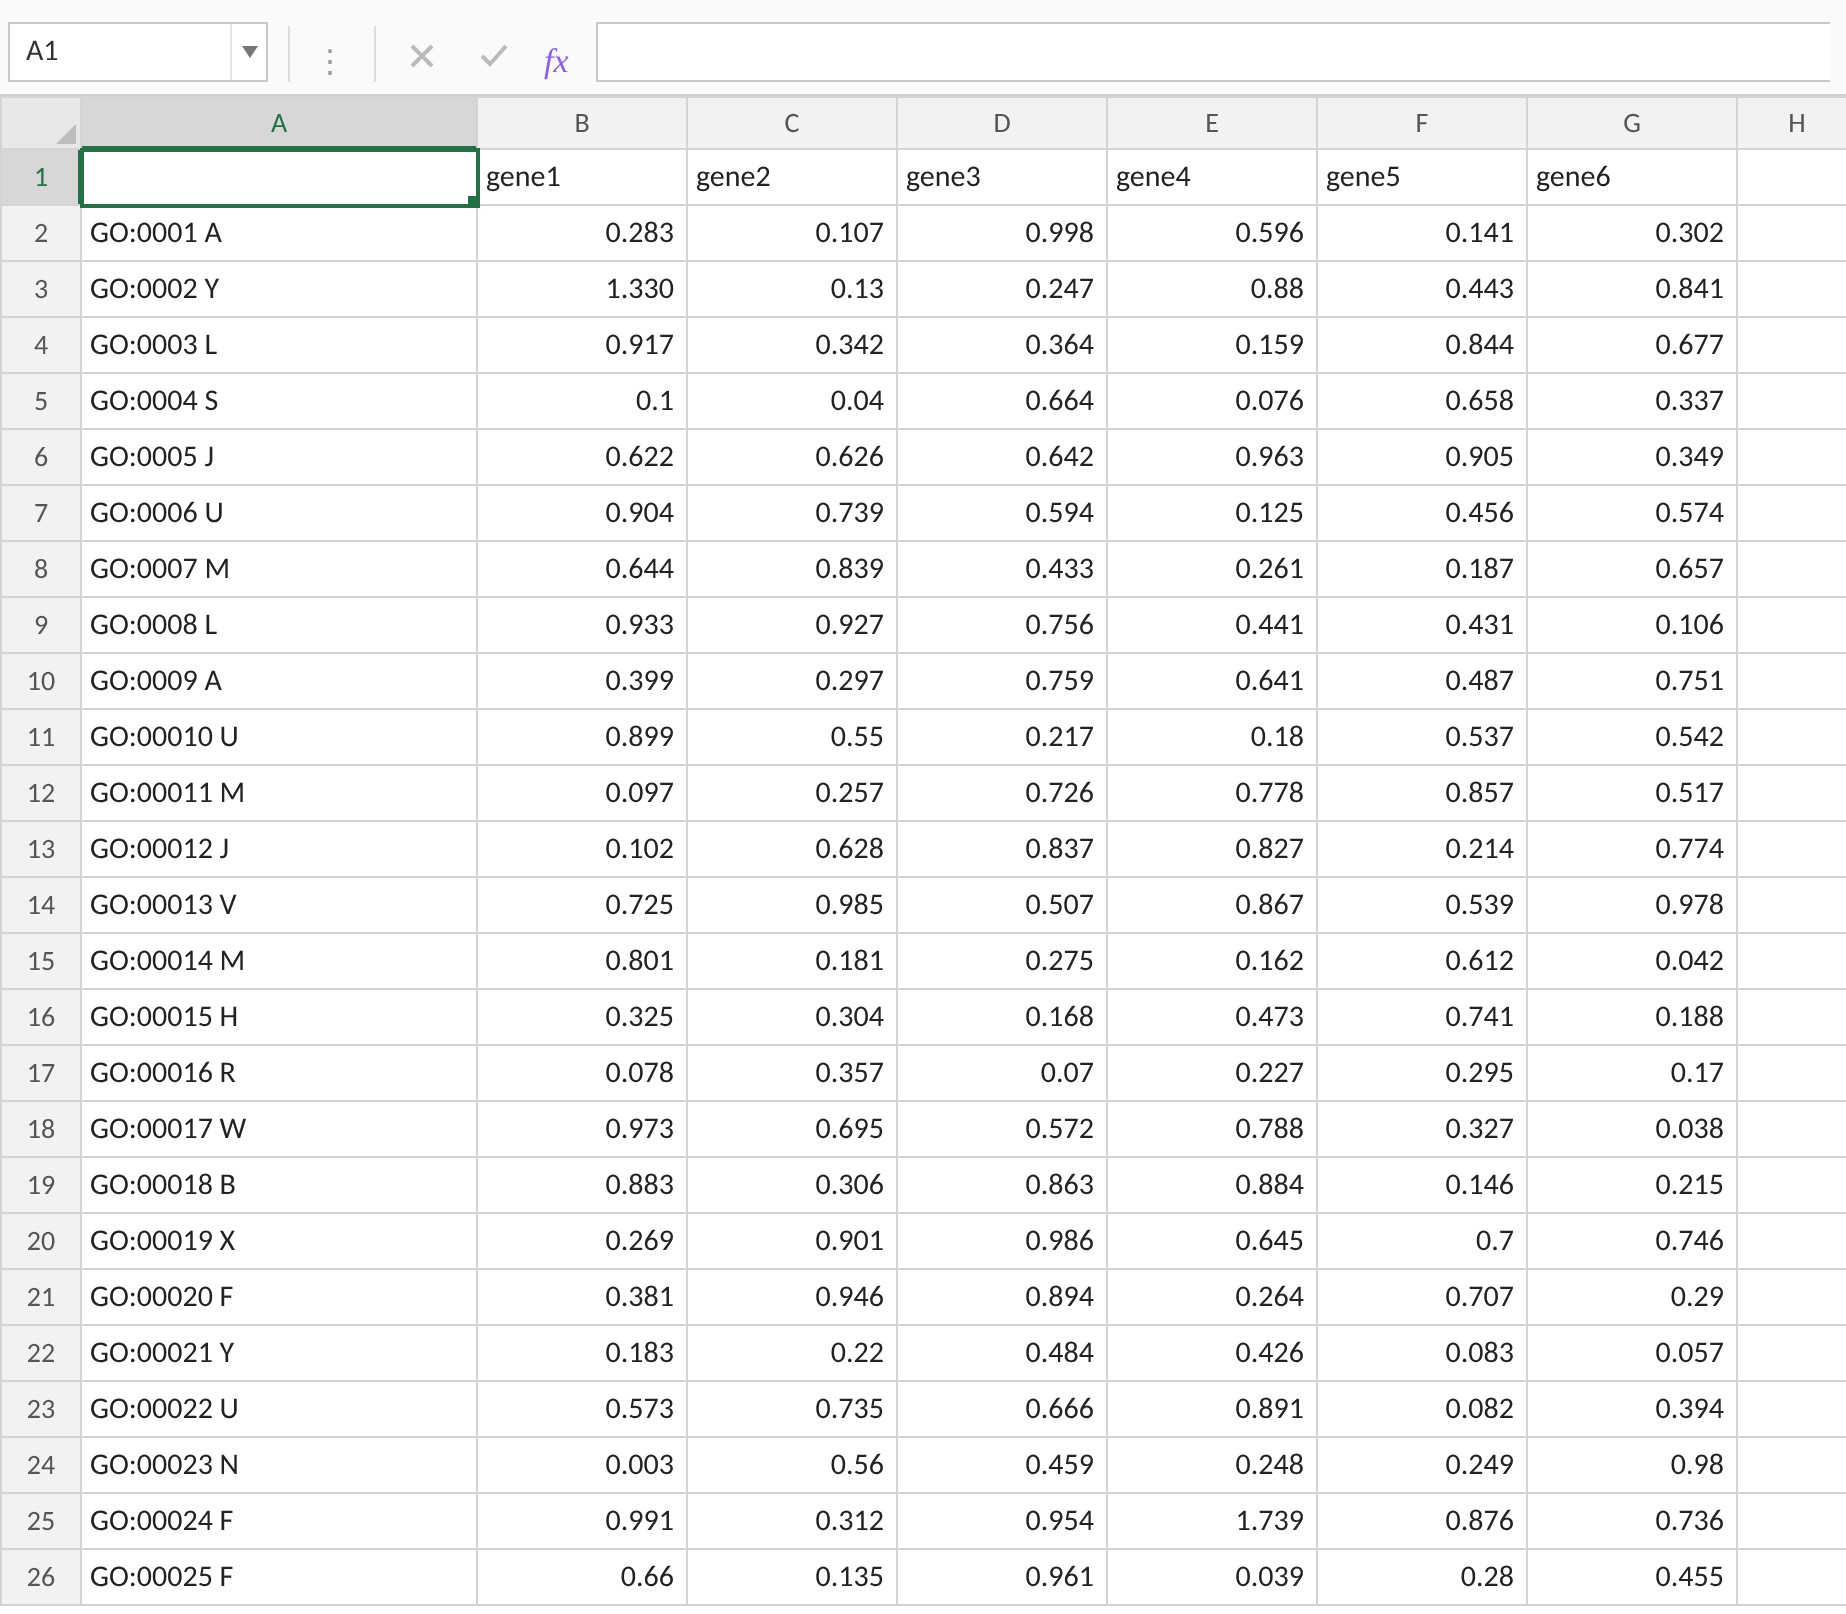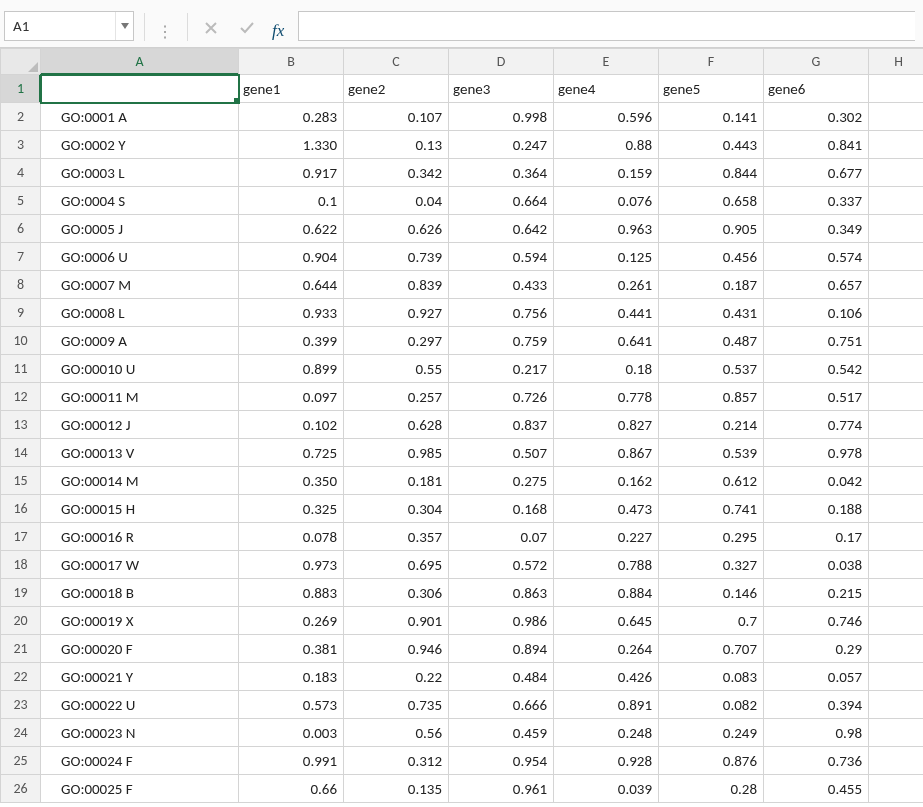--- a/index.html
+++ b/index.html
@@ -68,21 +68,21 @@
     justify-content: center;
     color: #9e9e9e;
   }
   .fb-btn.disabled { opacity: 0.55; }
   .fb-btn svg { width: 16px; height: 16px; }
 
   .fx-label {
     font-family: "Times New Roman", serif;
     font-style: italic;
     font-size: 17px;
-    color: #0c4a6e;
+    color: #8b5cf6;
     padding: 0 4px 0 2px;
   }
 
   .formula-input {
     flex: 1;
     height: 30px;
     border: 1px solid #c7c7c7;
     border-right: none;
     background: #fff;
   }
@@ -132,21 +132,21 @@
   
   tbody td.rowhdr {
     background: #f2f2f2;
     text-align: center;
     color: #555;
     font-size: 14px;
     width: 38px;
   }
 
   
-  tbody td.textcell { text-align: left; padding-left: 20px; }
+  tbody td.textcell { text-align: left; padding-left: 4px; }
   tbody td.numcell  { text-align: right; padding-right: 6px; }
 
   
   tbody tr.header-row td.textcell,
   tbody tr.header-row td.numcell {
     text-align: left;
     padding-left: 4px;
   }
 
   
@@ -407,21 +407,21 @@
           <td class="numcell">0.985</td>
           <td class="numcell">0.507</td>
           <td class="numcell">0.867</td>
           <td class="numcell">0.539</td>
           <td class="numcell">0.978</td>
           <td class="numcell"></td>
         </tr>
         <tr>
           <td class="rowhdr">15</td>
           <td class="textcell">GO:00014 M</td>
-          <td class="numcell">0.350</td>
+          <td class="numcell">0.801</td>
           <td class="numcell">0.181</td>
           <td class="numcell">0.275</td>
           <td class="numcell">0.162</td>
           <td class="numcell">0.612</td>
           <td class="numcell">0.042</td>
           <td class="numcell"></td>
         </tr>
         <tr>
           <td class="rowhdr">16</td>
           <td class="textcell">GO:00015 H</td>
@@ -520,21 +520,21 @@
           <td class="numcell">0.249</td>
           <td class="numcell">0.98</td>
           <td class="numcell"></td>
         </tr>
         <tr>
           <td class="rowhdr">25</td>
           <td class="textcell">GO:00024 F</td>
           <td class="numcell">0.991</td>
           <td class="numcell">0.312</td>
           <td class="numcell">0.954</td>
-          <td class="numcell">0.928</td>
+          <td class="numcell">1.739</td>
           <td class="numcell">0.876</td>
           <td class="numcell">0.736</td>
           <td class="numcell"></td>
         </tr>
         <tr>
           <td class="rowhdr">26</td>
           <td class="textcell">GO:00025 F</td>
           <td class="numcell">0.66</td>
           <td class="numcell">0.135</td>
           <td class="numcell">0.961</td>

